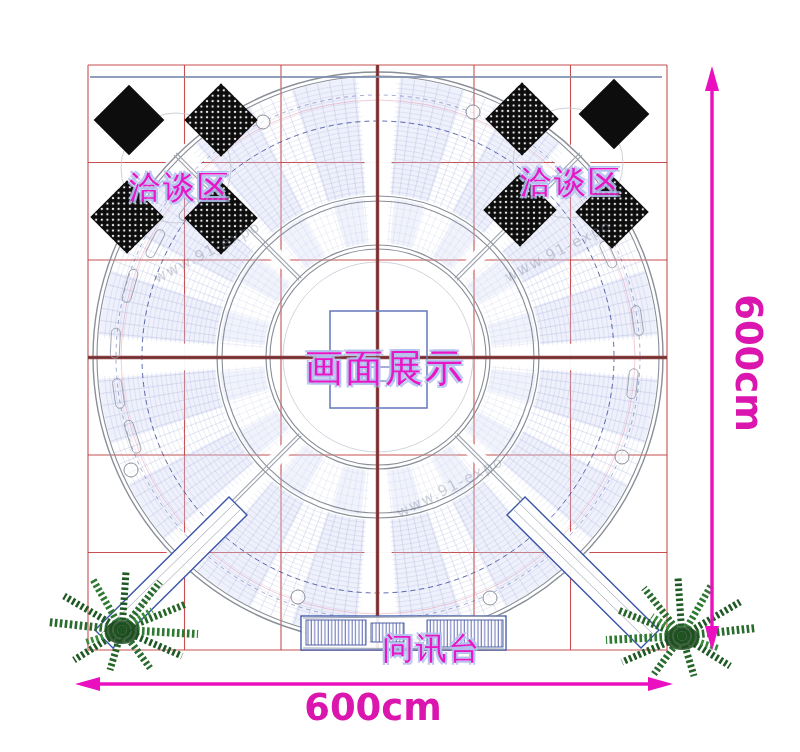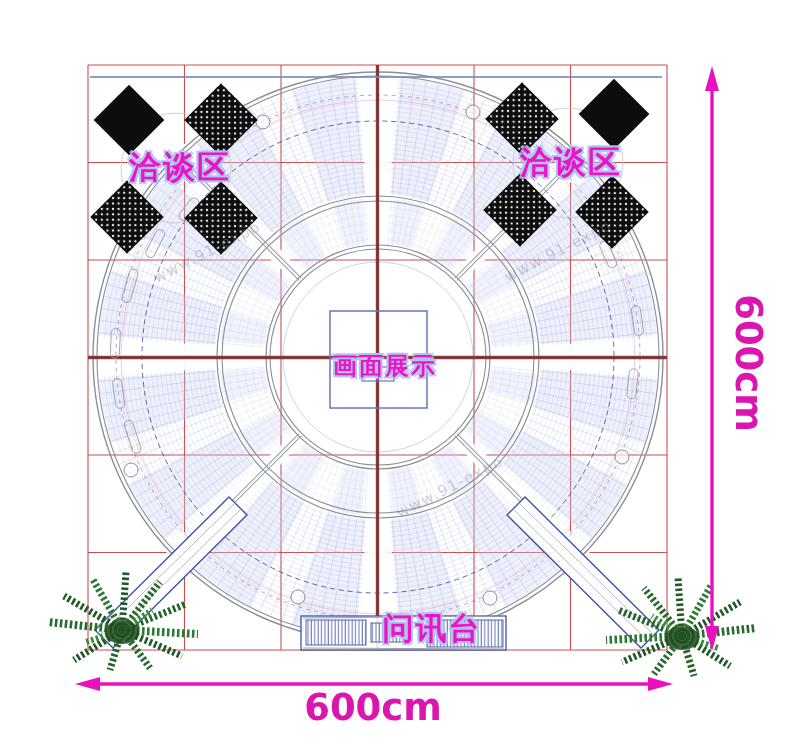--- a/index.html
+++ b/index.html
@@ -1,24 +1,24 @@
 <!DOCTYPE html>
 <html style="--label-color: #e816c4; --dim-color: #da16ae;"><head>
 <meta charset="utf-8">
 <style>
   html,body{margin:0;padding:0;background:#fff;}
   .stage{position:relative;width:800px;height:752px;background:#fff;overflow:hidden;
          font-family:"DejaVu Sans","Liberation Sans",sans-serif;}
   .stage svg{position:absolute;left:0;top:0;}
-  .cn-label{position:absolute;transform:translate(-50%,-50%);font-weight:bold;
+  .cn-label{position:absolute;transform:translate(-50%,-50%);font-weight:normal;
     font-size:32px;letter-spacing:2px;color:var(--label-color,#e816c4);white-space:nowrap;
     text-shadow:-2px -2px 0 rgba(178,192,238,.85), 2px 2px 0 rgba(178,192,238,.85),
                 -2px 2px 0 rgba(178,192,238,.85), 2px -2px 0 rgba(178,192,238,.85),
                 0 0 3px rgba(255,255,255,.9);
-    z-index:6;}
+    z-index:6;margin-top:20px;}
   .dim-label{position:absolute;transform:translate(-50%,-50%);font-weight:bold;
     font-size:37px;color:var(--dim-color,#da16ae);white-space:nowrap;z-index:6;}
   .dim-label.vert{transform:translate(-50%,-50%) rotate(90deg);}
   .watermark{position:absolute;transform:translate(-50%,-50%) rotate(-27deg);
     font-size:15px;letter-spacing:1.5px;color:rgba(128,136,158,.38);z-index:5;white-space:nowrap;}
 </style>
 </head>
 <body>
 
 <div class="stage">
@@ -545,18 +545,18 @@
       </g>
     </g>
   </svg>
 
   <div class="watermark" style="left:450px;top:487px;">www.91-expo</div>
   <div class="watermark" style="left:558px;top:251px;">www.91-expo</div>
   <div class="watermark" style="left:207px;top:252px;">www.91-expo</div>
 
   <div class="cn-label" style="left:180px;top:168px;">洽谈区</div>
   <div class="cn-label" style="left:571px;top:163px;">洽谈区</div>
-  <div class="cn-label" style="left:385px;top:366px;font-size:24px;">画面展示</div>
+  <div class="cn-label" style="left:385px;top:348px;font-size:38px;">画面展示</div>
   <div class="cn-label" style="left:432px;top:629px;font-size:31px;">问讯台</div>
 
   <div class="dim-label vert" style="left:748px;top:363px;">600cm</div>
   <div class="dim-label" style="left:373px;top:707px;">600cm</div>
 </div>
 
 </body></html>

